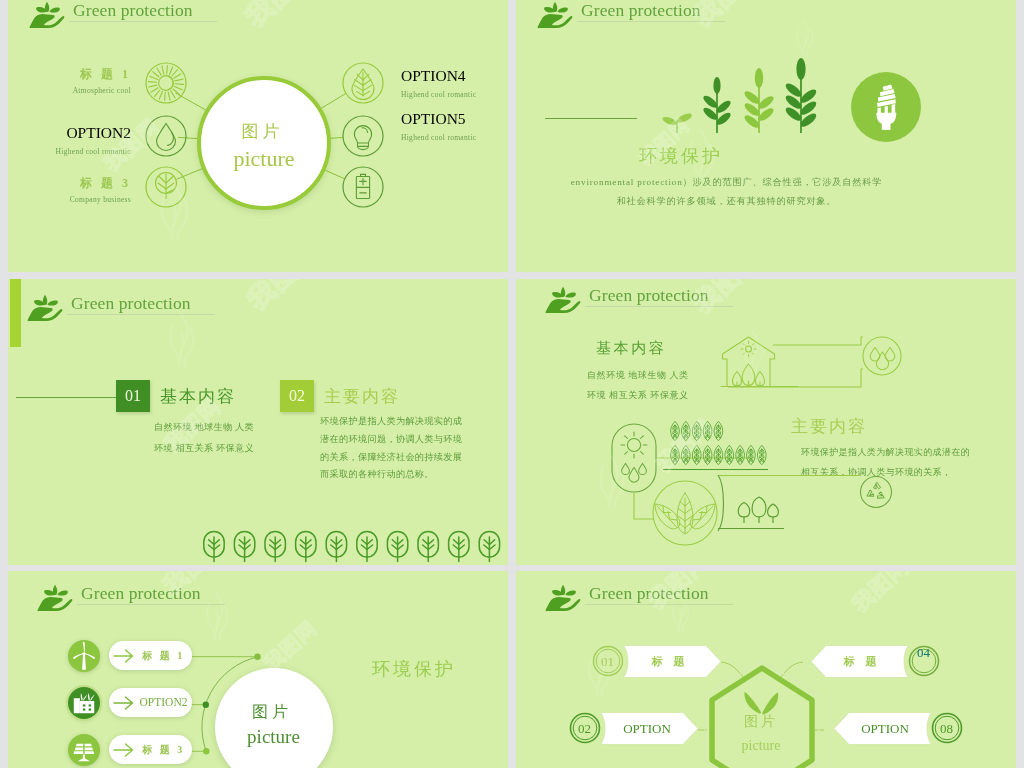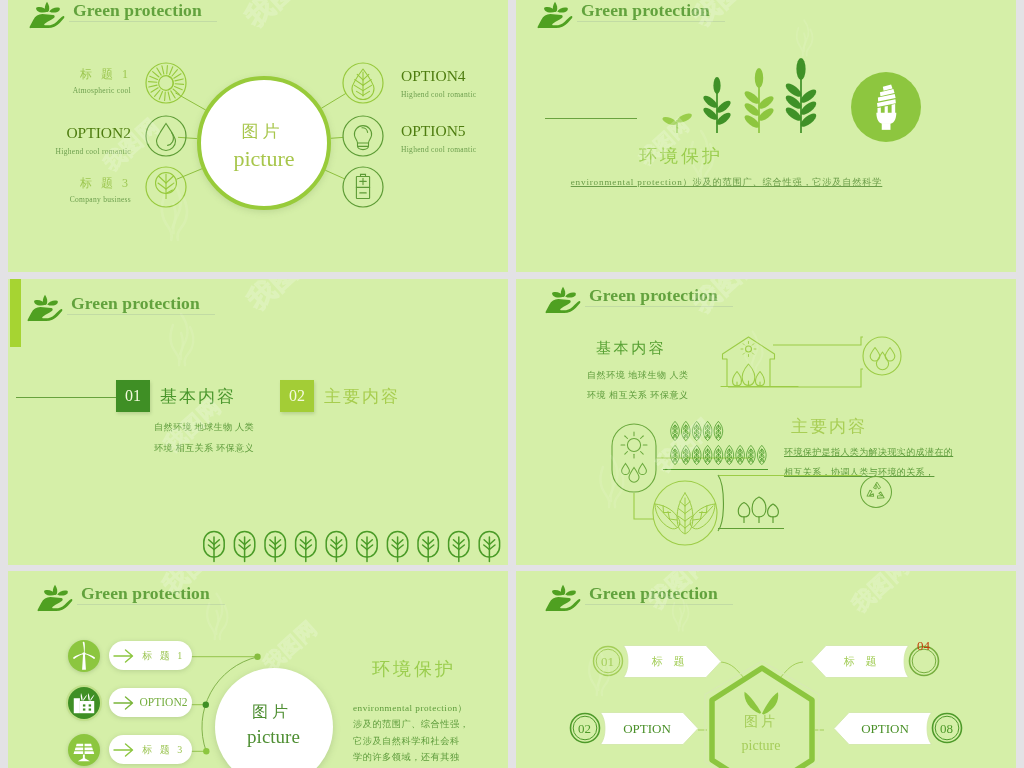--- a/index.html
+++ b/index.html
@@ -8,36 +8,36 @@
   .grid{position:absolute;left:0;top:0;width:1024px;height:768px;}
   .slide{position:absolute;background:#d5efa8;overflow:hidden;}
   .s1{left:8px;top:0px;width:500px;height:272px;}
   .s2{left:516px;top:0px;width:500px;height:272px;}
   .s3{left:8px;top:279px;width:500px;height:286px;}
   .s4{left:516px;top:279px;width:500px;height:286px;}
   .s5{left:8px;top:571px;width:500px;height:197px;}
   .s6{left:516px;top:571px;width:500px;height:197px;}
 
   
-  .hdr{position:absolute;left:14px;top:0px;width:250px;height:30px;font-weight:bold;}
+  .hdr{position:absolute;left:14px;top:0px;width:250px;height:30px;}
   .hdr .logo{position:absolute;left:7px;top:1px;}
   .hdr .ttl{position:absolute;left:51px;top:0px;font-size:17.5px;color:#62a23d;letter-spacing:.1px;white-space:nowrap;}
   .hdr .rule{position:absolute;left:47px;top:21px;width:148px;height:1px;background:#c2dba4;}
 
   
-  .cn{font-family:"Liberation Serif",serif;}
+  .cn{font-family:"Liberation Serif",serif;font-weight:bold;}
   .abs{position:absolute;}
   svg{display:block;overflow:visible;}
 
 
   
   .s2rule{position:absolute;left:29px;top:118px;width:92px;height:1.2px;background:#6aa33f;}
   .s2head{position:absolute;left:0px;top:144px;width:330px;text-align:center;font-size:18px;color:#9acd4d;letter-spacing:3px;}
   .s2body{position:absolute;left:0px;top:173px;width:421px;text-align:center;}
-  .s2body .bl{font-size:9.2px;color:#6a9c48;letter-spacing:0.8px;line-height:19px;text-decoration:underline;}
+  .s2body .bl{font-size:9.2px;color:#6a9c48;letter-spacing:0.8px;line-height:19px;}
 
 
   
   .s3 .greenbar{position:absolute;left:2px;top:0px;width:11px;height:68px;background:#a6d432;}
   .s3 .hdr{left:12px;top:14px;}
   .s3line{position:absolute;left:8px;top:118px;width:101px;height:1.4px;background:#67a23d;}
   .numbox{position:absolute;width:34px;height:32px;color:#f4fade;font-size:16px;
           display:flex;align-items:center;justify-content:center;box-shadow:1px 2px 3px rgba(110,140,80,.28);}
   .nb1{left:108px;top:101px;background:#3f8f25;}
   .nb2{left:272px;top:101px;background:#a3cd36;}
@@ -47,21 +47,21 @@
   .nbody{position:absolute;font-size:9.2px;line-height:17.8px;letter-spacing:.3px;}
   .nbd1{left:146px;top:138px;color:#5d9b3b;line-height:21px;}
   .nbd2{left:312px;top:134px;color:#5d9b3b;}
 
 
   
   .s4 .hdr{left:22px;top:6px;}
   .s4t1{position:absolute;left:80px;top:60px;font-size:15px;letter-spacing:2.6px;color:#56a032;}
   .s4b1{position:absolute;left:71px;top:86px;font-size:9px;line-height:20px;letter-spacing:.6px;color:#5d9b3b;}
   .s4t2{position:absolute;left:275px;top:136px;font-size:17px;letter-spacing:2px;color:#a8ce55;}
-  .s4b2{position:absolute;left:268px;top:163px;font-size:9px;line-height:20px;letter-spacing:.4px;color:#5d9b3b;text-decoration:underline;}
+  .s4b2{position:absolute;left:285px;top:163px;font-size:9px;line-height:20px;letter-spacing:.4px;color:#5d9b3b;}
 
 
 
   
   .wm{position:absolute;pointer-events:none;opacity:.22;z-index:0;}
   .wmtext{position:absolute;font-family:"Liberation Sans",sans-serif;font-size:27px;font-weight:bold;
           color:transparent;-webkit-text-stroke:1px rgba(255,255,255,.95);white-space:nowrap;
           transform:rotate(-42deg);transform-origin:0 0;letter-spacing:1px;}
   .wmflame{position:absolute;opacity:.55;}
 
@@ -84,39 +84,39 @@
          font-size:11.5px;color:#74ad3e;}
   .s5lbl.cn{font-size:10px;letter-spacing:2.5px;color:#9cc553;}
   .s5head{position:absolute;left:364px;top:86px;font-size:18px;color:#9acd4d;letter-spacing:3px;}
   .s5body{position:absolute;left:345px;top:129px;font-size:9.2px;line-height:16.4px;letter-spacing:.5px;color:#5d9b3b;}
 
 
   
   .s6 .hdr{left:22px;top:12px;}
   .s6num{position:absolute;width:29px;height:29px;line-height:29px;text-align:center;font-size:13px;}
   .n01{left:77px;top:76px;color:#a3cd58;}
-  .n04{left:393px;top:60px;color:#c2410c;}
+  .n04{left:393px;top:67px;color:#0f766e;}
   .n02{left:54px;top:143px;color:#4e9a2a;}
   .n05{left:416px;top:143px;color:#4e9a2a;}
   .s6lbl{position:absolute;height:31px;line-height:31px;text-align:center;}
   .s6lbl.cn{font-size:11px;letter-spacing:4px;color:#a3cd58;}
   .l01{left:108px;top:75px;width:92px;}
   .l04{left:300px;top:75px;width:92px;}
   .l02{left:85px;top:142px;width:92px;font-size:13px;color:#4a9029;}
   .l05{left:323px;top:142px;width:92px;font-size:13px;color:#4a9029;}
   .s6cn{position:absolute;left:206px;top:142px;width:78px;text-align:center;font-size:14px;color:#a5cd5a;letter-spacing:3px;}
   .s6en{position:absolute;left:206px;top:167px;width:78px;text-align:center;font-size:14px;color:#a5cd5a;}
 
   
   .s1 .bigcircle{position:absolute;left:189px;top:76px;width:126px;height:126px;border-radius:50%;
         background:#fff;border:4px solid #98cb3a;box-shadow:0 2px 6px rgba(120,150,90,.25);}
   .s1 .cc-cn{position:absolute;left:189px;top:120px;width:131px;text-align:center;font-size:17px;color:#a7c64b;letter-spacing:4px;}
   .s1 .cc-en{position:absolute;left:189px;top:146px;width:134px;text-align:center;font-size:22px;color:#a7c64b;}
   .s1 .lbl{position:absolute;}
-  .s1 .lbl .t{font-size:15.5px;color:#4d7c0f;white-space:nowrap;line-height:1;}
+  .s1 .lbl .t{font-size:15.5px;color:#000000;white-space:nowrap;line-height:1;}
   .s1 .lbl .sb{font-size:7.5px;color:#6d9f4e;white-space:nowrap;margin-top:6px;letter-spacing:.3px;}
 </style>
 </head>
 <body>
 
 <div class="grid">
   <div class="slide s1">
     <div class="hdr">
       <span class="logo">
         <svg viewBox="0 0 100 78" width="36" height="28">
@@ -232,21 +232,21 @@
       <div class="sb">Highend  cool romantic</div>
     </div>
     <div class="lbl" style="left:0px;top:177px;width:123px;text-align:right;">
       <div class="t cn" style="font-size:12px;letter-spacing:3px;color:#9dc751;">标 题 3</div>
       <div class="sb">Company business</div>
     </div>
     <div class="lbl" style="left:393px;top:68px;width:123px;text-align:left;">
       <div class="t">OPTION4</div>
       <div class="sb">Highend  cool romantic</div>
     </div>
-    <div class="lbl" style="left:393px;top:123px;width:123px;text-align:left;">
+    <div class="lbl" style="left:393px;top:111px;width:123px;text-align:left;">
       <div class="t">OPTION5</div>
       <div class="sb">Highend  cool romantic</div>
     </div>
   <div class="wm" style="left: 0px; top: 0px; width: 100%; height: 100%;">
         <div class="wmtext" style="left: 230px; top: 8px; transform: rotate(-42deg) scale(1);">我图网</div>
         <div class="wmtext" style="left: 90px; top: 156px; transform: rotate(-42deg) scale(0.78);">我图网</div>
         <svg class="wmflame" width="51" height="62" viewBox="0 0 46 56" style="left: 140px; top: 180px;">
           <path d="M23 3 C31 14 31 24 26 33 C23.5 37.5 22 42 23 48" stroke="rgba(255,255,255,.8)" stroke-width="2.4" fill="none" stroke-linecap="round"></path>
           <path d="M15 14 C11 24 12 34 18 42 C21 46 22 50 21 54" stroke="rgba(255,255,255,.8)" stroke-width="2.4" fill="none" stroke-linecap="round"></path>
           <path d="M32 16 C37 26 36 36 30 43 C27 46.5 26 50 27 54" stroke="rgba(255,255,255,.8)" stroke-width="2.4" fill="none" stroke-linecap="round"></path>
@@ -316,20 +316,21 @@
         <path d="M-7.6 1.0 L-4.6 0.4 L-4.6 5.6 L-7.6 5.6 Z"></path>
         <path d="M-1.2 -0.4 L1.6 -1.0 L1.6 5.6 L-1.2 5.6 Z"></path>
         <path d="M5.0 -1.9 L8.2 -2.6 L8.2 5.6 L5.0 5.6 Z"></path>
         <path d="M-8.6 5.2 L9.2 5.2 C9.2 11.8 6.4 15.0 3.6 15.0 L-3.0 15.0 C-5.8 15.0 -8.6 11.8 -8.6 5.2 Z"></path>
         <path d="M-3.8 14.4 L4.0 14.4 L4.0 20.4 L-3.8 20.4 Z"></path>
       </g>
     </svg>
     <div class="s2head">环境保护</div>
     <div class="s2body">
       <div class="bl">environmental protection）涉及的范围广、综合性强，它涉及自然科学</div>
+      <div class="bl">和社会科学的许多领域，还有其独特的研究对象。</div>
     </div>
   <div class="wm" style="left: 0px; top: 0px; width: 100%; height: 100%;">
         <div class="wmtext" style="left: 170px; top: 8px; transform: rotate(-42deg) scale(0.95);">我图网</div>
         <div class="wmtext" style="left: 118px; top: 152px; transform: rotate(-42deg) scale(0.7);">我图网</div>
         <svg class="wmflame" width="46" height="56" viewBox="0 0 46 56" style="left: 162px; top: 128px;">
           <path d="M23 3 C31 14 31 24 26 33 C23.5 37.5 22 42 23 48" stroke="rgba(255,255,255,.8)" stroke-width="2.4" fill="none" stroke-linecap="round"></path>
           <path d="M15 14 C11 24 12 34 18 42 C21 46 22 50 21 54" stroke="rgba(255,255,255,.8)" stroke-width="2.4" fill="none" stroke-linecap="round"></path>
           <path d="M32 16 C37 26 36 36 30 43 C27 46.5 26 50 27 54" stroke="rgba(255,255,255,.8)" stroke-width="2.4" fill="none" stroke-linecap="round"></path>
           <path d="M23 22 C26 30 25.5 37 22 43" stroke="rgba(255,255,255,.8)" stroke-width="2.4" fill="none" stroke-linecap="round"></path>
         </svg>
@@ -357,20 +358,26 @@
     </div>
     <div class="s3line"></div>
     <div class="numbox nb1">01</div>
     <div class="nbttl nt1">基本内容</div>
     <div class="nbody nbd1">
       <div>自然环境 地球生物  人类</div>
       <div>环境  相互关系 环保意义</div>
     </div>
     <div class="numbox nb2">02</div>
     <div class="nbttl nt2">主要内容</div>
+    <div class="nbody nbd2">
+      <div>环境保护是指人类为解决现实的成</div>
+      <div>潜在的环境问题，协调人类与环境</div>
+      <div>的关系，保障经济社会的持续发展</div>
+      <div>而采取的各种行动的总称。</div>
+    </div>
     <svg class="abs" id="s3trees" style="left:0;top:0;" width="500" height="286">
         <g transform="translate(206.0,281)" stroke="#4a9b27" stroke-width="1.5" fill="none" stroke-linecap="round">
           <path d="M0 -28.5 C5.7 -28.5 10.2 -23.8 10.2 -17.9 L10.2 -13.5 C10.2 -7.6 5.7 -2.9 0 -2.9 C-5.7 -2.9 -10.2 -7.6 -10.2 -13.5 L-10.2 -17.9 C-10.2 -23.8 -5.7 -28.5 0 -28.5 Z"></path>
           <path d="M0 -23 L0 1.5"></path>
           <path d="M0 -15.5 L-5.3 -20.3"></path>
           <path d="M0 -15.5 L5.3 -20.3"></path>
           <path d="M0 -10.5 L-5.6 -15"></path>
           <path d="M0 -10.5 L5.6 -15"></path>
         </g>
         <g transform="translate(236.6,281)" stroke="#4a9b27" stroke-width="1.5" fill="none" stroke-linecap="round">
@@ -813,26 +820,20 @@
       <span class="s5pill">
         <span class="s5arrow">
           <svg width="22" height="14" viewBox="0 0 22 14">
               <path d="M1 7 L19 7 M12.5 1 L19.5 7 L12.5 13" stroke="#8cc63f" stroke-width="1.4" fill="none" stroke-linecap="round" stroke-linejoin="round"></path>
             </svg>
         </span>
         <span class="s5lbl cn">标 题 3</span>
       </span>
     </div>
     <div class="s5head">环境保护</div>
-    <div class="s5body">
-      <div>environmental protection）</div>
-      <div>涉及的范围广、综合性强，</div>
-      <div>它涉及自然科学和社会科</div>
-      <div>学的许多领域，还有其独</div>
-    </div>
   <div class="wm" style="left: 0px; top: 0px; width: 100%; height: 100%;">
         <div class="wmtext" style="left: 148px; top: 6px; transform: rotate(-42deg) scale(0.9);">我图网</div>
         <div class="wmtext" style="left: 250px; top: 86px; transform: rotate(-42deg) scale(0.75);">我图网</div>
         <svg class="wmflame" width="41" height="50" viewBox="0 0 46 56" style="left: 188px; top: 20px;">
           <path d="M23 3 C31 14 31 24 26 33 C23.5 37.5 22 42 23 48" stroke="rgba(255,255,255,.8)" stroke-width="2.4" fill="none" stroke-linecap="round"></path>
           <path d="M15 14 C11 24 12 34 18 42 C21 46 22 50 21 54" stroke="rgba(255,255,255,.8)" stroke-width="2.4" fill="none" stroke-linecap="round"></path>
           <path d="M32 16 C37 26 36 36 30 43 C27 46.5 26 50 27 54" stroke="rgba(255,255,255,.8)" stroke-width="2.4" fill="none" stroke-linecap="round"></path>
           <path d="M23 22 C26 30 25.5 37 22 43" stroke="rgba(255,255,255,.8)" stroke-width="2.4" fill="none" stroke-linecap="round"></path>
         </svg>
       </div>

